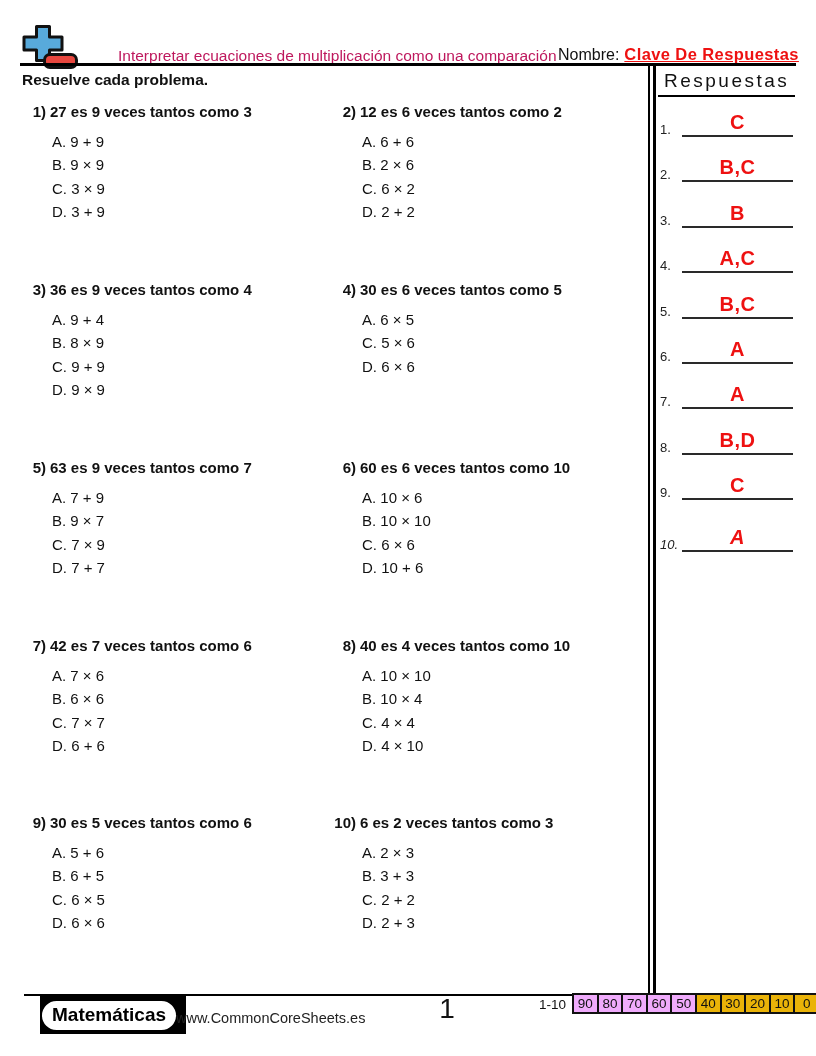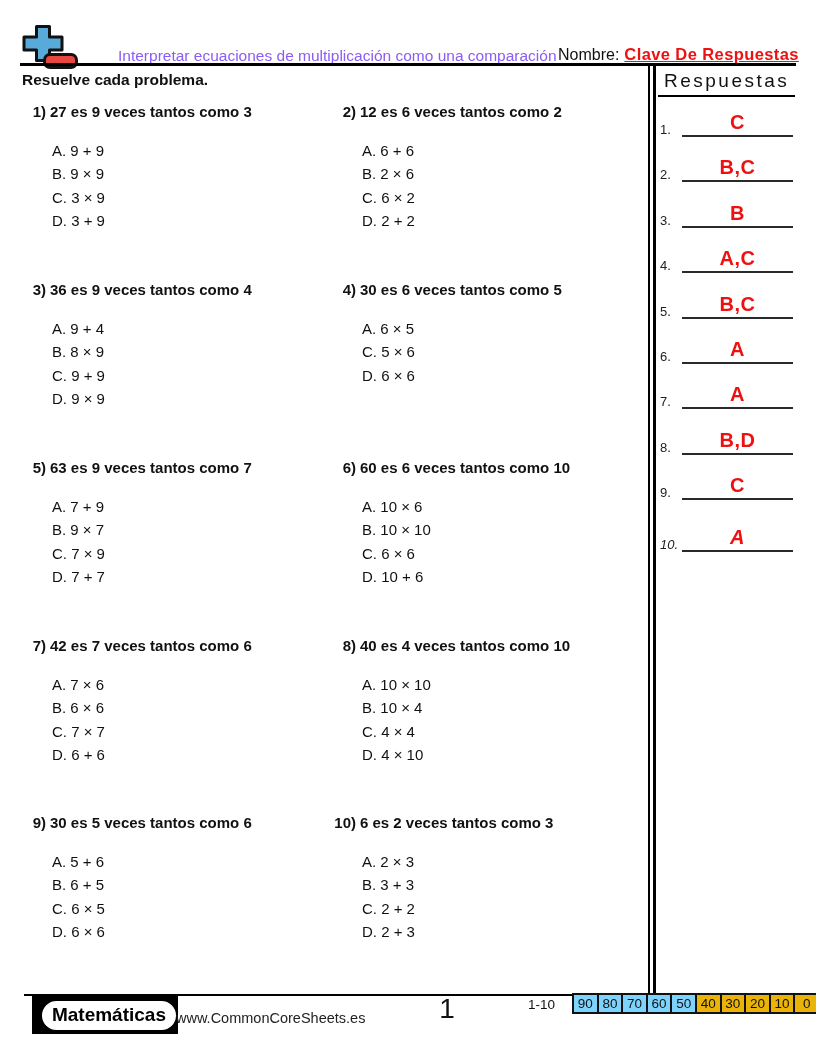--- a/index.html
+++ b/index.html
@@ -1,58 +1,58 @@
 <!DOCTYPE html>
 <html><head>
 <meta charset="utf-8">
 <style>
   html,body{margin:0;padding:0;background:#fff;}
   .page{position:relative;width:816px;height:1056px;background:#fff;overflow:hidden;
         font-family:"Liberation Sans", sans-serif;color:#111;}
 
   
   .logo-icon{position:absolute;left:21px;top:25px;}
-  .title{position:absolute;left:118px;top:47px;font-size:15.5px;color:#8b5cf6;}
+  .title{position:absolute;left:118px;top:47px;font-size:15.5px;color:#be185d;}
   .name-row{position:absolute;left:558px;top:45px;font-size:16px;white-space:nowrap;}
   .name-row .red{color:#ee1111;font-weight:bold;font-size:16.5px;letter-spacing:.4px;margin-left:5px;text-decoration:underline;}
   .header-line{position:absolute;left:20px;width:776px;top:63px;height:2.5px;background:#000;}
 
   .instructions{position:absolute;left:22px;top:71px;font-size:15.5px;font-weight:bold;}
 
   
   .problem{position:absolute;width:300px;}
   .q{display:flex;font-size:15px;line-height:18px;}
   .qnum{width:26px;text-align:right;font-weight:bold;flex:0 0 26px;}
   .qtext{margin-left:4px;font-weight:bold;}
-  .opts{margin-left:32px;margin-top:18px;}
+  .opts{margin-left:32px;margin-top:9px;}
   .opt{font-size:15px;line-height:23.4px;}
 
   
   .vdivider{position:absolute;left:648px;top:64px;height:930px;width:8px;
             border-left:2px solid #000;border-right:3px solid #000;box-sizing:border-box;}
   .resp-head{position:absolute;left:658px;top:70px;width:136px;text-align:center;}
   .resp-head span{display:inline-block;font-size:19px;font-weight:normal;letter-spacing:2.5px;
                   border-bottom:2.5px solid #000;padding:0 6px 3px 6px;}
   .arow{position:absolute;left:656px;width:140px;height:30px;}
   .anum{position:absolute;left:4px;bottom:0;font-size:13px;color:#222;}
   .aline{position:absolute;left:26px;right:3px;bottom:0;border-bottom:2px solid #2a2a2a;}
   .aval{position:absolute;left:26px;right:3px;bottom:3px;text-align:center;
         color:#ee1111;font-weight:bold;font-size:20px;letter-spacing:.5px;}
 
   
   .footer-line{position:absolute;left:24px;width:768px;top:994px;height:2px;background:#000;}
-  .brand-box{position:absolute;left:32px;top:996px;width:146px;height:38px;background:#000;
-             display:flex;align-items:center;justify-content:flex-end;}
+  .brand-box{position:absolute;left:40px;top:996px;width:146px;height:38px;background:#000;
+             display:flex;align-items:center;justify-content:flex-start;}
   .brand-pill{background:#fff;border-radius:999px;padding:3px 10px 4px 10px;
               font-size:19px;font-weight:bold;color:#000;border:2px solid #000;white-space:nowrap;}
   .site{position:absolute;left:176px;top:1010px;font-size:14.5px;color:#222;}
   .pagenum{position:absolute;left:430px;top:993px;width:34px;text-align:center;font-size:28px;}
-  .score-label{position:absolute;left:528px;top:997px;width:38px;font-size:13.5px;}
+  .score-label{position:absolute;left:528px;top:997px;width:38px;font-size:13.5px;text-align:right;}
   .score-strip{position:absolute;left:572px;top:993px;display:flex;}
-  .scell{width:22.6px;height:17px;border:2px solid #111;margin-left:-2px;background:#7dd3fc;
+  .scell{width:22.6px;height:17px;border:2px solid #111;margin-left:-2px;background:#f0abfc;
          text-align:center;font-size:13.5px;line-height:17px;box-sizing:content-box;}
   .scell:first-child{margin-left:0;}
   .scell.hl{background:#eab308;}
 </style>
 </head>
 <body>
 
 <div class="page">
 
   <svg class="logo-icon" width="58" height="45" viewBox="0 0 58 45">

